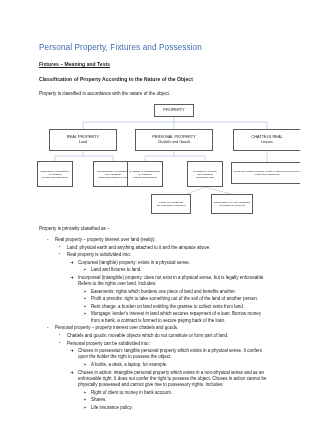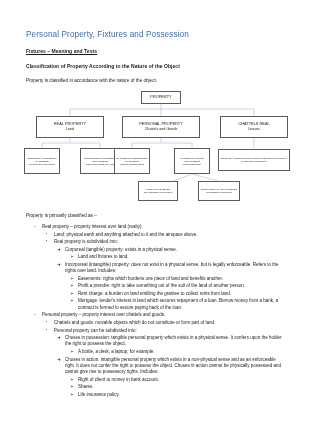--- a/index.html
+++ b/index.html
@@ -1,21 +1,21 @@
 <!DOCTYPE html>
 <html><head>
 <meta charset="utf-8">
 <style>
   html,body{margin:0;padding:0;}
   body{
     width:300px;height:424px;background:#ffffff;
     font-family:"Liberation Sans",sans-serif;
     color:#1a1a1a;overflow:hidden;
   }
-  .page{position:relative;width:300px;height:300px;padding:4px;box-sizing:border-box;}
+  .page{position:relative;width:300px;height:300px;padding:17px;box-sizing:border-box;}
   .inner{padding:26px 14px 0 22px;}
 
   h1.doc-title{
     font-size:8.2px;font-weight:400;color:#3f6cb0;margin:0 0 9px 0;
     letter-spacing:.1px;
   }
   .sub-underline{
     font-size:5.0px;font-weight:bold;text-decoration:underline;margin:0 0 9px 0;
     letter-spacing:.05px;
   }

